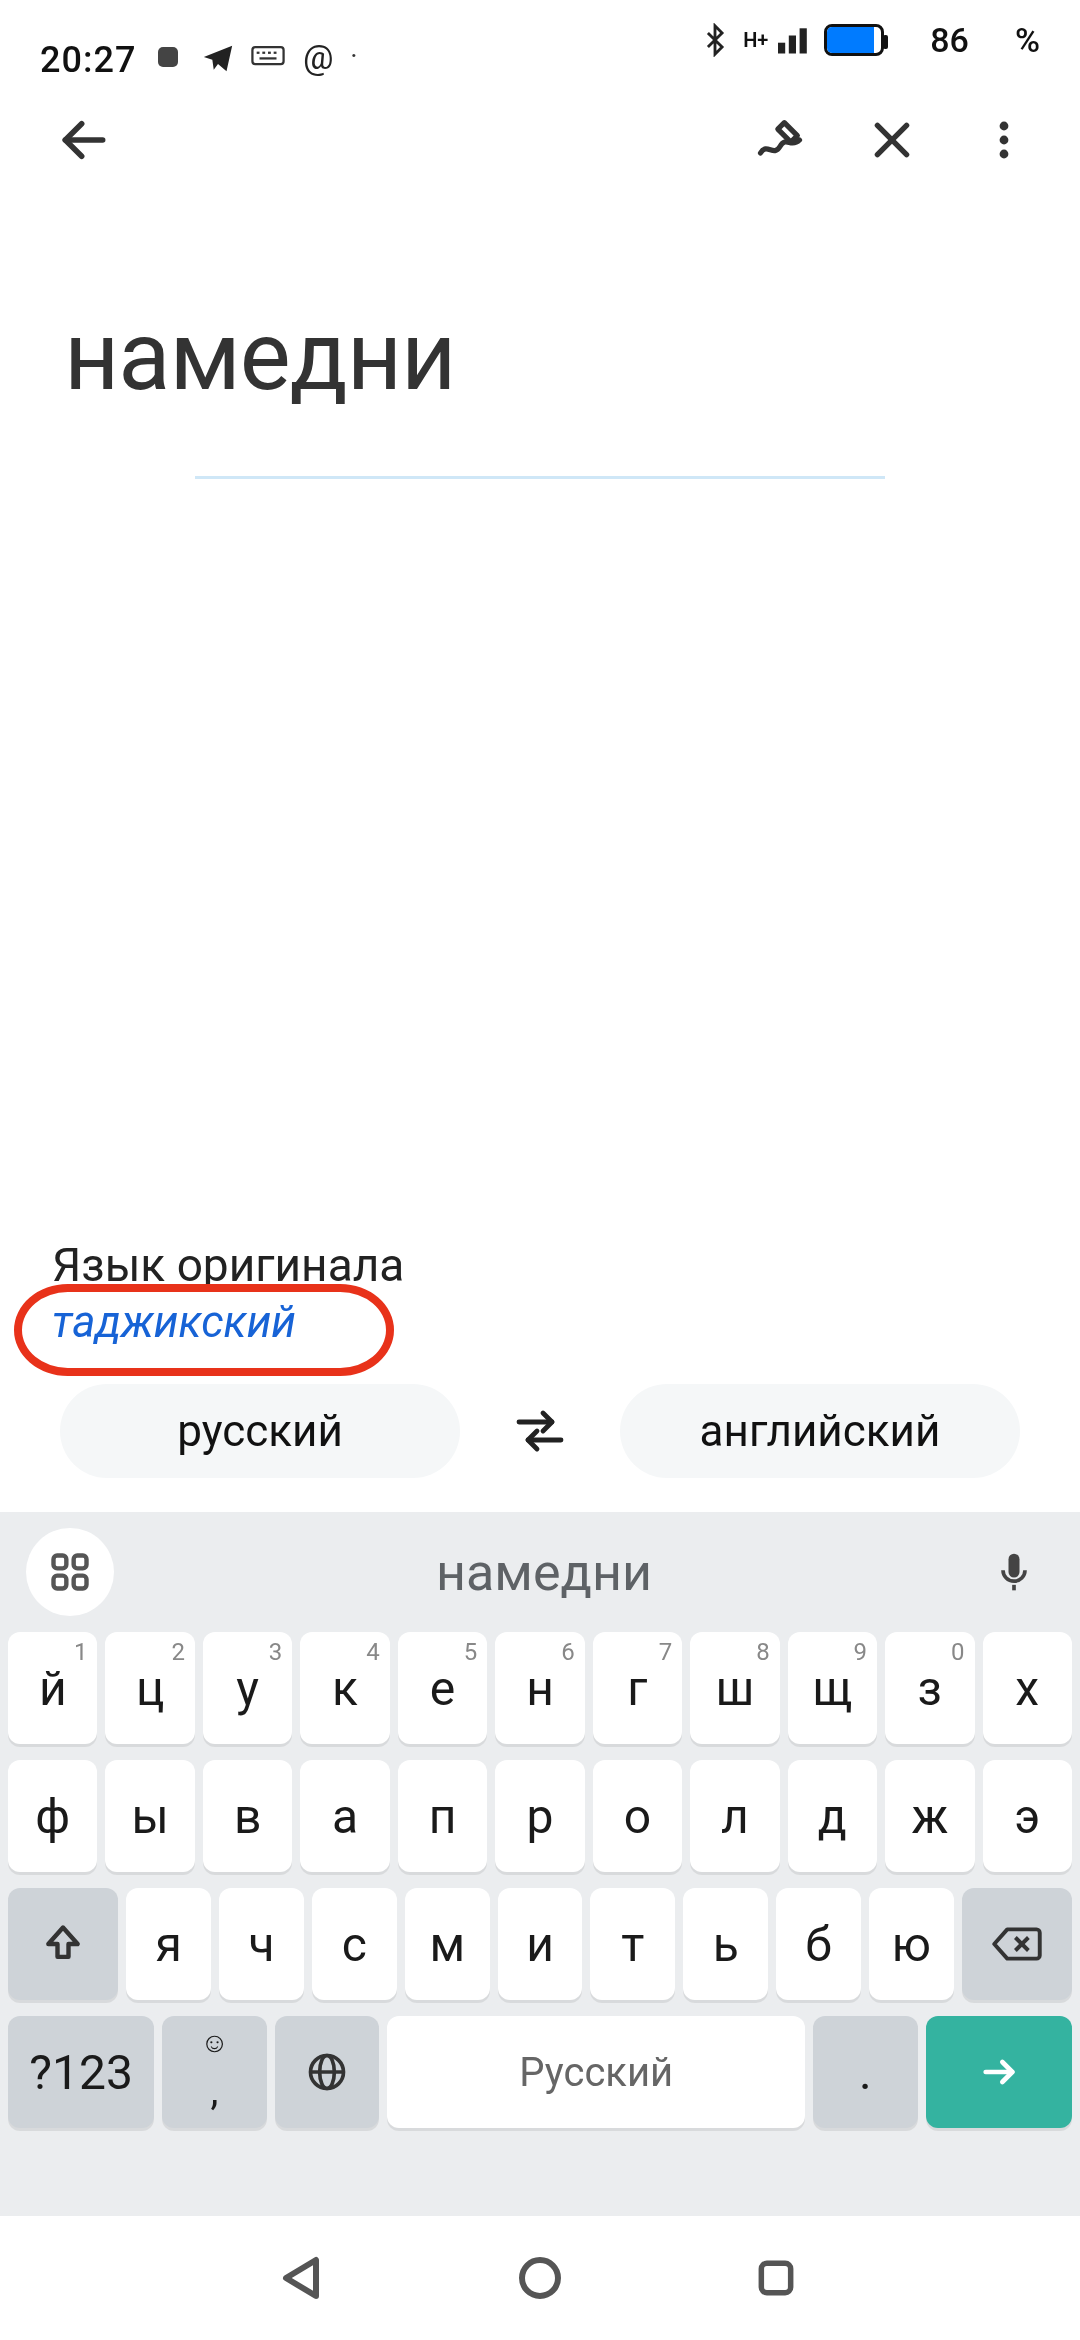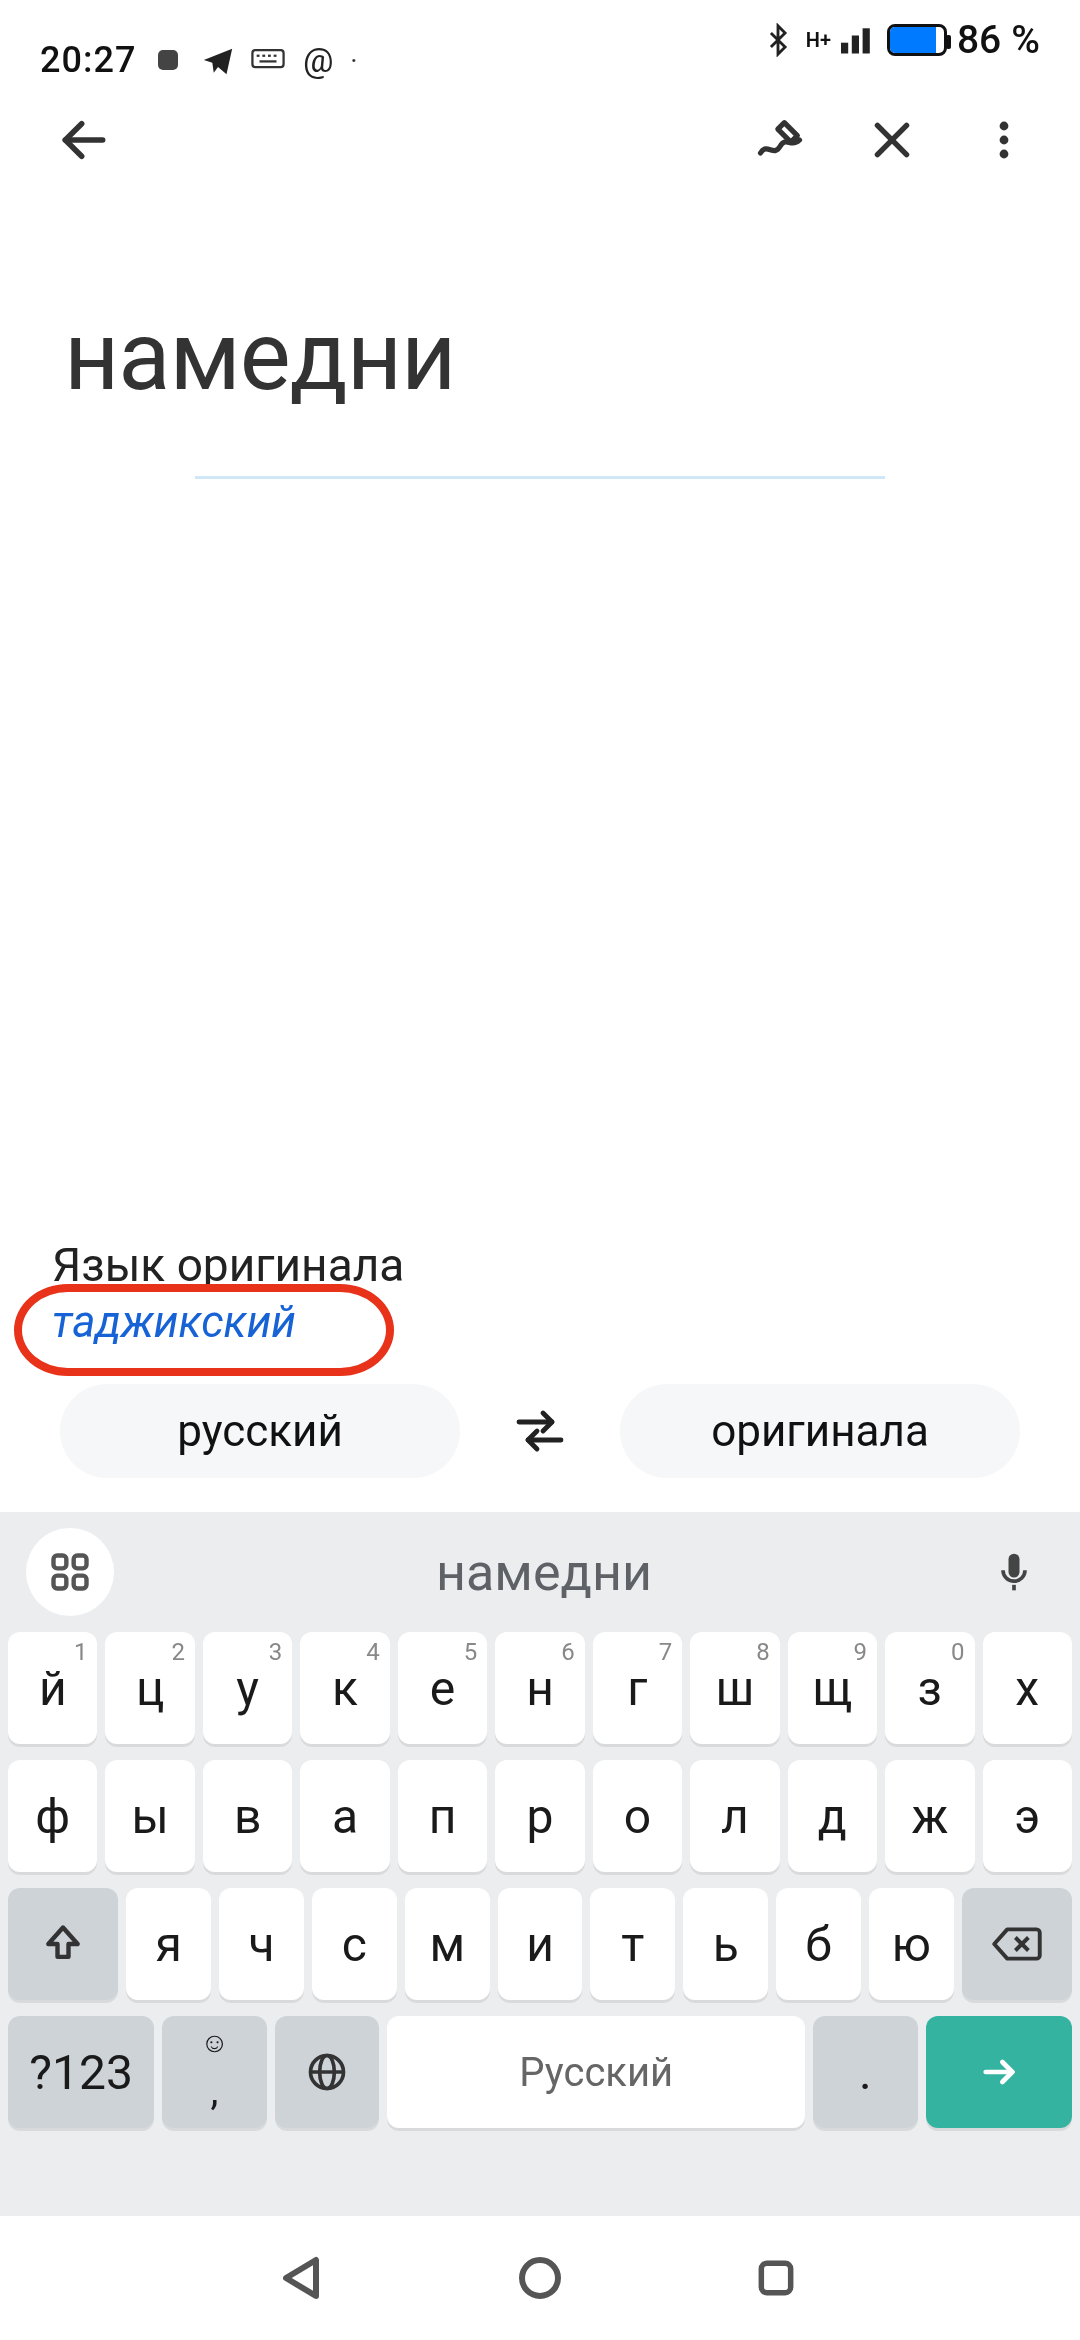--- a/index.html
+++ b/index.html
@@ -1,28 +1,28 @@
 <!DOCTYPE html>
 <html><head>
 <meta charset="utf-8">
 <style>
   * { margin: 0; padding: 0; box-sizing: border-box; font-family: Roboto, "Segoe UI", Arial, sans-serif; }
   html, body { width: 100%; height: 100%; }
   body { width: 1080px; height: 2340px; background: #fff; position: relative; overflow: hidden; }
 
   
   .status-bar { height: 80px; display: flex; align-items: center; padding: 0 40px; font-size: 36px; color: #111; }
-  .status-left { display: flex; align-items: center; gap: 14px; margin-top: 40px; }
+  .status-left { display: flex; gap: 14px; margin-top: 40px; }
   .status-right { margin-left: auto; display: flex; align-items: center; gap: 10px; font-weight: 500; }
   .status-icon { width: 36px; height: 36px; display: inline-flex; align-items: center; justify-content: center; }
   .clock-text { font-weight: 500; letter-spacing: 1px; }
   .battery-box { width: 60px; height: 32px; border: 3px solid #111; border-radius: 8px; position: relative; display: inline-flex; align-items: center; }
   .battery-box::after { content:""; position:absolute; right:-7px; top:8px; width:5px; height:14px; background:#111; border-radius:2px; }
   .battery-fill { height: 100%; width: 86%; background:#007bff; border-radius:5px 0 0 5px; }
-  .pct { font-size: 39px; }
+  .pct { font-size: 34px; margin-left: 36px; }
 
   
   .toolbar { height: 120px; display: flex; align-items: center; padding: 0 40px 0 48px; gap: 40px; }
   .toolbar .spacer { flex: 1; }
   .tb-btn { width: 72px; height: 72px; display: inline-flex; align-items: center; justify-content: center; border-radius: 50%; }
 
   
   .content { padding: 100px 64px 0 64px; }
   .src-text { font-size: 96px; color: #333; font-weight: 400; letter-spacing: -1px; }
   .divider { height: 3px; background: #cfe7f7; width: 690px; margin: 64px auto 64px auto; }
@@ -163,21 +163,21 @@
 <div class="lang-row">
   <div class="lang-chip">русский</div>
   <div class="swap-btn">
     <svg width="60" height="48" viewBox="0 0 40 32" fill="none" stroke="#222" stroke-width="3.2" stroke-linecap="round" stroke-linejoin="round">
         <path d="M6 10h22"></path>
         <polyline points="22 4 28 10 22 16"></polyline>
         <path d="M34 22H12"></path>
         <polyline points="18 28 12 22 18 16"></polyline>
       </svg>
   </div>
-  <div class="lang-chip">оригинала</div>
+  <div class="lang-chip">английский</div>
 </div>
 
 <div class="keyboard">
   <div class="kb-sugg">
     <div class="kb-apps">
       <svg width="44" height="44" viewBox="0 0 24 24" fill="none" stroke="#555" stroke-width="2.4">
           <rect x="3" y="3" width="7" height="7" rx="2"></rect>
           <rect x="14" y="3" width="7" height="7" rx="2"></rect>
           <rect x="3" y="14" width="7" height="7" rx="2"></rect>
           <rect x="14" y="14" width="7" height="7" rx="2"></rect>

